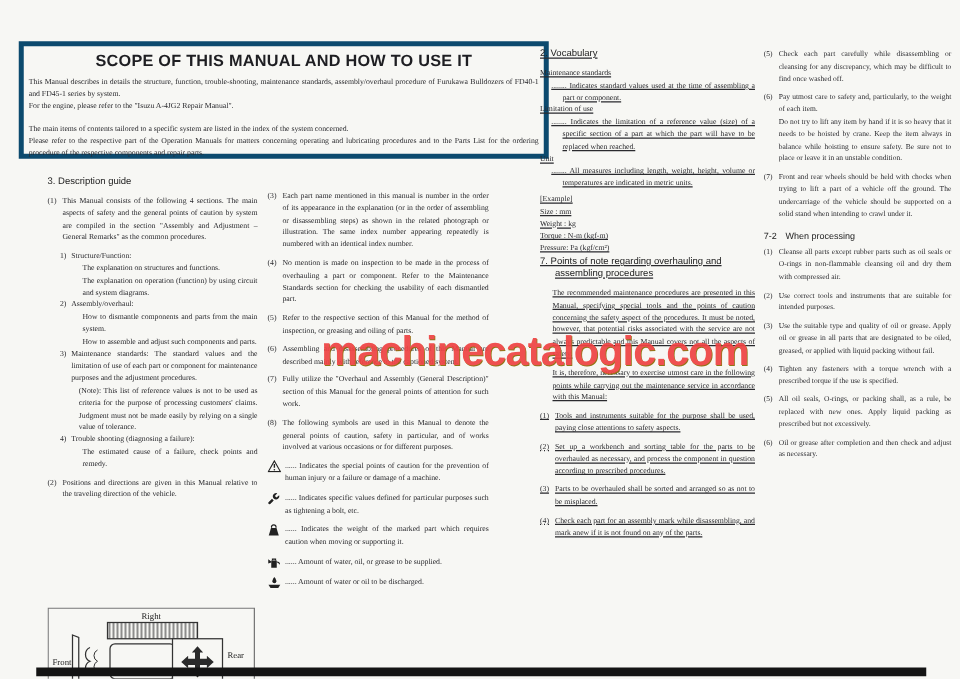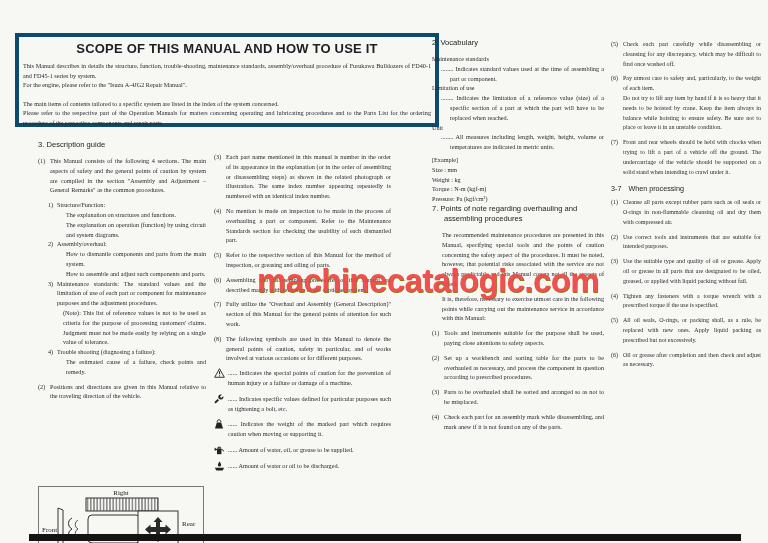--- a/index.html
+++ b/index.html
@@ -34,21 +34,21 @@
   .item .t{flex:1;text-align:justify;}
   .subitem{display:flex;margin-left:10px;}
   .subitem .m{flex:0 0 9px;}
   .subitem .t{flex:1;text-align:justify;}
   .descline{margin-left:9px;}
   .noteblock{margin-left:6px;text-align:justify;}
   .p2{margin-top:5px;}
   
   .col1{left:38px;top:140px;width:168px;}
   .col2{left:214px;top:152px;width:177px;}
-  .col3{left:432px;top:38px;width:172px;}
+  .col3{left:432px;top:38px;width:172px;text-decoration:underline;}
   .col4{left:611px;top:40px;width:150px;font-size:6px;}
   
   .term{margin:0;}
   .def{padding-left:14px;text-indent:-9px;margin-left:4px;text-align:justify;}
   .example{margin:3px 0 0 0;}
   .h3head{padding-left:12px;text-indent:-12px;margin:8px 0 6px 0;}
   .subhead{font-family:"Liberation Sans", sans-serif;font-size:7.2px;margin:7px 0 4px 0;color:#222;}
   .subhead .num{margin-right:7px;}
   .plain{text-align:justify;margin-bottom:5px;}
   
@@ -275,21 +275,21 @@
     <span class="t">
       <span style="display:block;text-align:justify">Pay utmost care to safety and, particularly, to the weight of each item.</span>
       <span style="display:block;text-align:justify">Do not try to lift any item by hand if it is so heavy that it needs to be hoisted by crane. Keep the item always in balance while hoisting to ensure safety. Be sure not to place or leave it in an unstable condition.</span>
     </span>
   </div>
   <div class="item">
     <span class="m">(7)</span>
     <span class="t">Front and rear wheels should be held with chocks when trying to lift a part of a vehicle off the ground. The undercarriage of the vehicle should be supported on a solid stand when intending to crawl under it.</span>
   </div>
   <div class="subhead">
-    <span class="num">3-7</span><span>When processing</span>
+    <span class="num">7-2</span><span>When processing</span>
   </div>
   <div class="item">
     <span class="m">(1)</span>
     <span class="t">Cleanse all parts except rubber parts such as oil seals or O-rings in non-flammable cleansing oil and dry them with compressed air.</span>
   </div>
   <div class="item">
     <span class="m">(2)</span>
     <span class="t">Use correct tools and instruments that are suitable for intended purposes.</span>
   </div>
   <div class="item">

